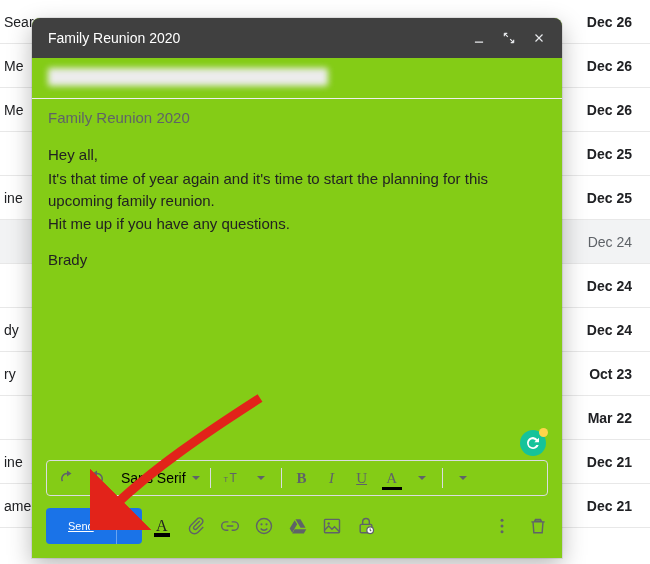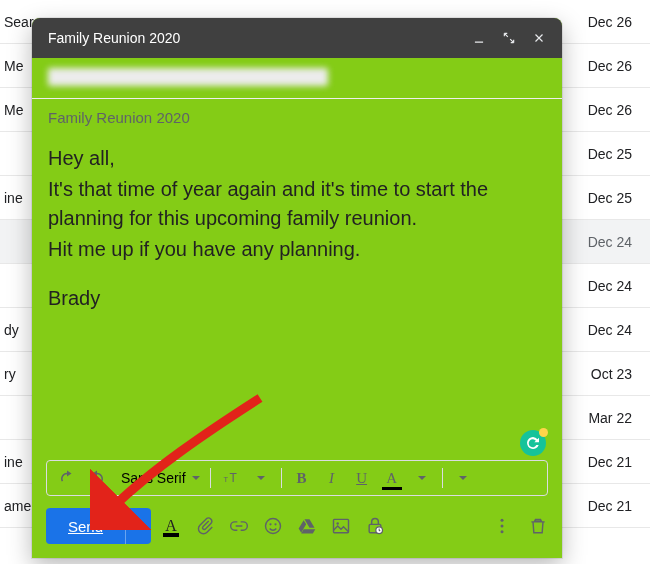--- a/index.html
+++ b/index.html
@@ -1,54 +1,54 @@
 <!DOCTYPE html>
 <html><head>
 <meta charset="utf-8">
 <style>
 * { margin: 0; padding: 0; box-sizing: border-box; }
 body { font-family: Arial, sans-serif; width: 650px; height: 564px; overflow: hidden; position: relative; background: #fff; }
 .bg-list { position: absolute; top: 0; left: 0; right: 0; bottom: 0; }
 .bg-row { display: flex; justify-content: space-between; align-items: center; height: 44px; border-bottom: 1px solid #e8e8e8; padding: 0 18px 0 4px; font-size: 14px; color: #202124; }
 .bg-row.highlight { background: #f2f3f4; color: #5f6368; }
 .bg-left { overflow: hidden; white-space: nowrap; }
-.bg-right { font-weight: normal; }
+.bg-right { font-weight: bold; }
 .bg-row.highlight .bg-right { font-weight: normal; }
 
 .compose { position: absolute; top: 18px; left: 32px; width: 530px; height: 540px; background: #84cc16; border-radius: 8px 8px 0 0; box-shadow: 0 8px 24px rgba(0,0,0,.28), 0 0 0 1px rgba(0,0,0,.08); display: flex; flex-direction: column; overflow: hidden; }
 .c-header { background: #404040; color: #fff; height: 40px; display: flex; align-items: center; padding: 0 10px 0 16px; font-size: 14px; }
 .c-title { flex: 1; }
 .c-hicons { display: flex; gap: 4px; }
 .c-hicon { width: 26px; height: 26px; display: flex; align-items: center; justify-content: center; color: #e8eaed; cursor: pointer; }
 .c-hicon svg { width: 14px; height: 14px; }
 
 .c-to { padding: 10px 16px 8px; border-bottom: 1px solid #eee; }
 .blur { display: inline-block; width: 280px; height: 18px; background: #ececec; filter: blur(3px); border-radius: 2px; }
 .c-subject { padding: 10px 16px; font-size: 15px; color: #5f6368; }
-.c-body { flex: 1; padding: 8px 16px; font-size: 20px; color: #222; line-height: 1.45; position: relative; }
+.c-body { flex: 1; padding: 8px 16px; font-size: 15px; color: #222; line-height: 1.45; position: relative; }
 .c-body p { margin-bottom: 2px; }
 .grammarly { position: absolute; right: 16px; bottom: 4px; width: 26px; height: 26px; background: #15c39a; border-radius: 50%; display: flex; align-items: center; justify-content: center; }
 .grammarly::after { content: ""; position: absolute; top: -2px; right: -2px; width: 9px; height: 9px; background: #ffd54a; border-radius: 50%; }
 .grammarly svg { width: 16px; height: 16px; }
 
 .fmt-bar { margin: 0 14px; border: 1px solid #dadce0; border-radius: 4px; height: 36px; display: flex; align-items: center; padding: 0 6px; gap: 2px; }
 .fmt-btn { height: 28px; min-width: 28px; display: flex; align-items: center; justify-content: center; color: #5f6368; cursor: pointer; }
 .fmt-btn svg { width: 18px; height: 18px; }
 .fmt-btn.bold-t { font-weight: bold; font-size: 15px; font-family: 'Times New Roman', serif; }
 .fmt-btn.ital-t { font-style: italic; font-size: 15px; font-family: 'Times New Roman', serif; }
 .fmt-btn.under-t { text-decoration: underline; font-size: 15px; font-family: 'Times New Roman', serif; }
 .fmt-font { font-size: 14px; padding: 0 4px 0 8px; display: flex; align-items: center; gap: 6px; }
 .fmt-div { width: 1px; height: 20px; background: #dadce0; margin: 0 4px; }
 .caret { width: 0; height: 0; border-left: 4px solid transparent; border-right: 4px solid transparent; border-top: 4px solid #5f6368; }
 .Acolor { position: relative; font-size: 15px; font-family: 'Times New Roman', serif; }
 .Acolor .bar { position: absolute; bottom: 2px; left: 4px; right: 4px; height: 3px; background: #000; }
 
 .send-row { display: flex; align-items: center; padding: 12px 14px 14px; gap: 10px; }
 .send-btn { display: flex; height: 36px; }
-.send-main { background: #1a73e8; color: #fff; border: none; border-radius: 4px 0 0 4px; padding: 0 22px; font-size: 15px; font-weight: 500; cursor: pointer; text-decoration: underline; }
+.send-main { background: #1a73e8; color: #fff; border: none; border-radius: 4px 0 0 4px; padding: 0 22px; font-size: 11px; font-weight: 500; cursor: pointer; text-decoration: underline; }
 .send-drop { background: #1a73e8; color: #fff; border: none; border-left: 1px solid rgba(255,255,255,.35); border-radius: 0 4px 4px 0; width: 26px; display: flex; align-items: center; justify-content: center; cursor: pointer; }
 .send-drop .caret { border-top-color: #fff; }
 .sr-icons { display: flex; align-items: center; gap: 14px; flex: 1; }
 .sr-icon { color: #5f6368; cursor: pointer; display: flex; align-items: center; justify-content: center; }
 .sr-icon svg { width: 20px; height: 20px; }
 .sr-right { display: flex; align-items: center; gap: 16px; }
 .Aunder { position: relative; color: #222; font-size: 16px; font-family: 'Times New Roman', serif; width: 20px; text-align: center; }
 .Aunder::after { content: ""; position: absolute; bottom: -2px; left: 2px; right: 2px; height: 4px; background: #000; }
 
 .arrow { position: absolute; pointer-events: none; z-index: 50; }
@@ -131,22 +131,22 @@
 
   <div class="c-to">
     <span class="blur"></span>
   </div>
 
   <div class="c-subject">Family Reunion 2020</div>
 
   <div class="c-body">
     <p>Hey all,</p>
     <p>It's that time of year again and it's time to start the planning for this upcoming family reunion.</p>
-    <p>Hit me up if you have any planning.</p>
-    <p style="margin-top:20px">Brady</p>
+    <p>Hit me up if you have any questions.</p>
+    <p style="margin-top:14px">Brady</p>
     <div class="grammarly">
       <svg viewBox="0 0 24 24">
           <path d="M12 3a9 9 0 1 0 8.5 12H17a6 6 0 1 1-.7-6.3L14 11h7V4l-2.4 2.4A9 9 0 0 0 12 3z" fill="#fff"></path>
         </svg>
     </div>
   </div>
 
   <div class="fmt-bar">
     <span class="fmt-btn">
       <svg viewBox="0 0 24 24">

